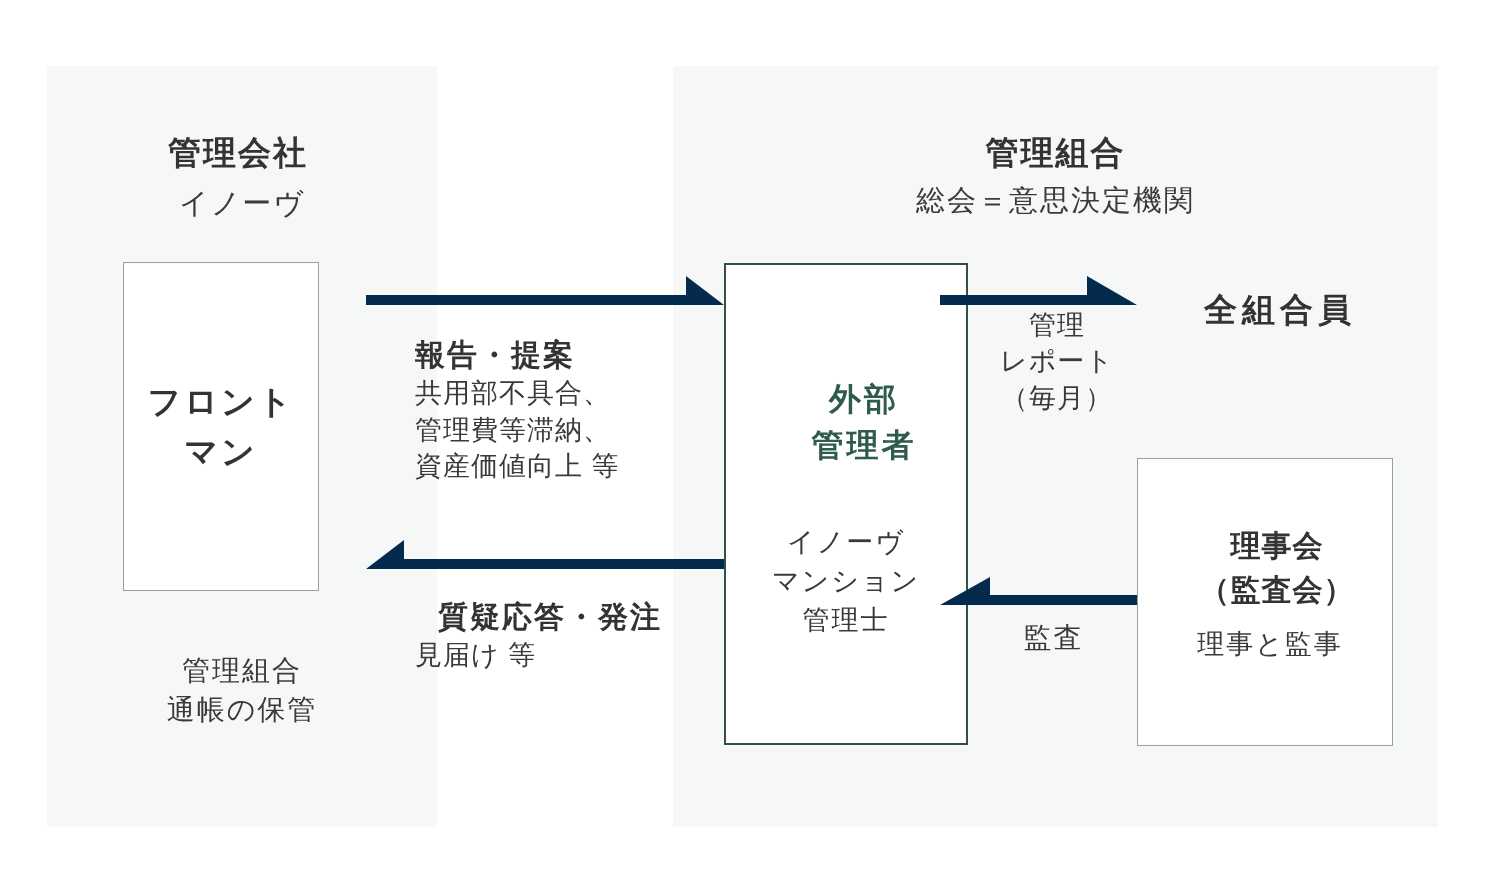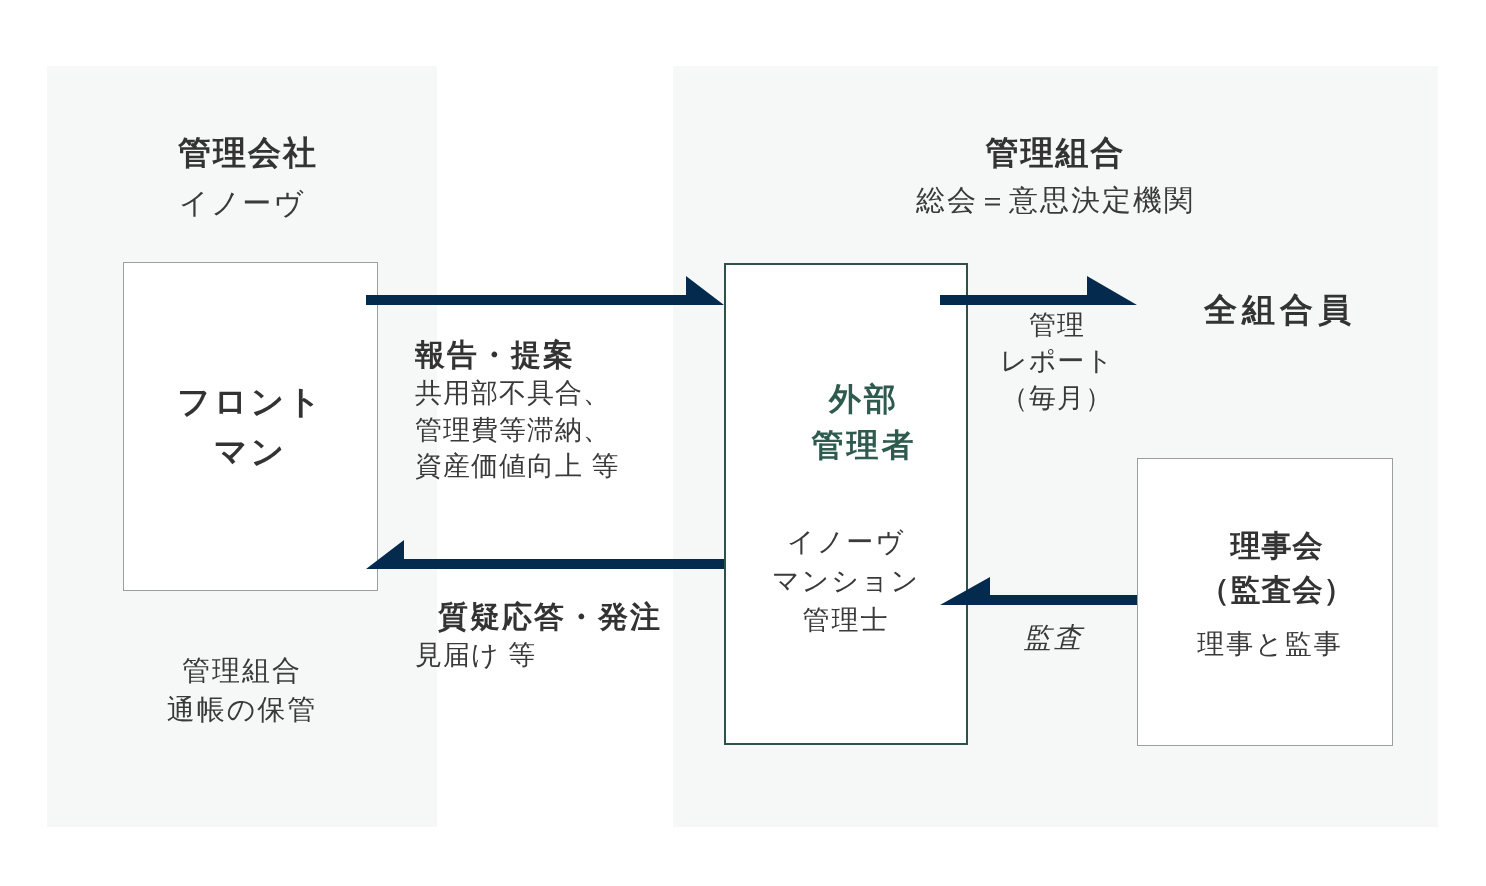--- a/index.html
+++ b/index.html
@@ -49,27 +49,27 @@
   .arrow{fill:#042a4d;}
 </style>
 </head>
 <body>
 
 <div id="stage">
 
   <div class="panel" style="left:47px;width:390px;"></div>
   <div class="panel" style="left:673px;width:765px;"></div>
 
-  <div class="abs center section-title txt" style="left:53px;top:131px;width:390px;">管理会社</div>
+  <div class="abs center section-title txt" style="left:43px;top:131px;width:390px;">管理会社</div>
   <div class="abs center section-sub txt" style="left:47px;top:184px;width:390px;">イノーヴ</div>
 
   <div class="abs center section-title txt" style="left:673px;top:131px;width:765px;">管理組合</div>
   <div class="abs center section-sub txt" style="left:673px;top:181px;width:765px;">総会＝意思決定機関</div>
 
-  <div class="whitebox" style="left:123px;top:262px;width:255px;height:329px;">
+  <div class="whitebox" style="left:123px;top:262px;width:196px;height:329px;">
     <div class="frontman-label center txt">フロント
 マン</div>
   </div>
 
   <div class="greenbox" style="left:724px;top:263px;width:244px;height:482px;"></div>
   <div class="abs center center-title txt" style="left:724px;top:379px;width:280px;font-family:Liberation Mono, monospace;">外部
 管理者</div>
   <div class="abs center center-sub txt" style="left:724px;top:523px;width:244px;">イノーヴ
 マンション
 管理士</div>
@@ -94,15 +94,15 @@
 管理費等滞納、
 資産価値向上 等</div>
 
   <div class="abs arrow-label-bold txt" style="left:438px;top:597px;">質疑応答・発注</div>
   <div class="abs arrow-details txt" style="left:415px;top:637px;">見届け 等</div>
 
   <div class="abs center all-members txt" style="left:1150px;top:288px;width:260px;">全組合員</div>
   <div class="abs center monthly txt" style="left:962px;top:307px;width:190px;">管理
 レポート
 （毎月）</div>
-  <div class="abs center audit txt" style="left:966px;top:619px;width:175px;font-style:italic;">監査</div>
+  <div class="abs center audit txt" style="left:966px;top:619px;width:175px;">監査</div>
 
 </div>
 
 </body></html>

